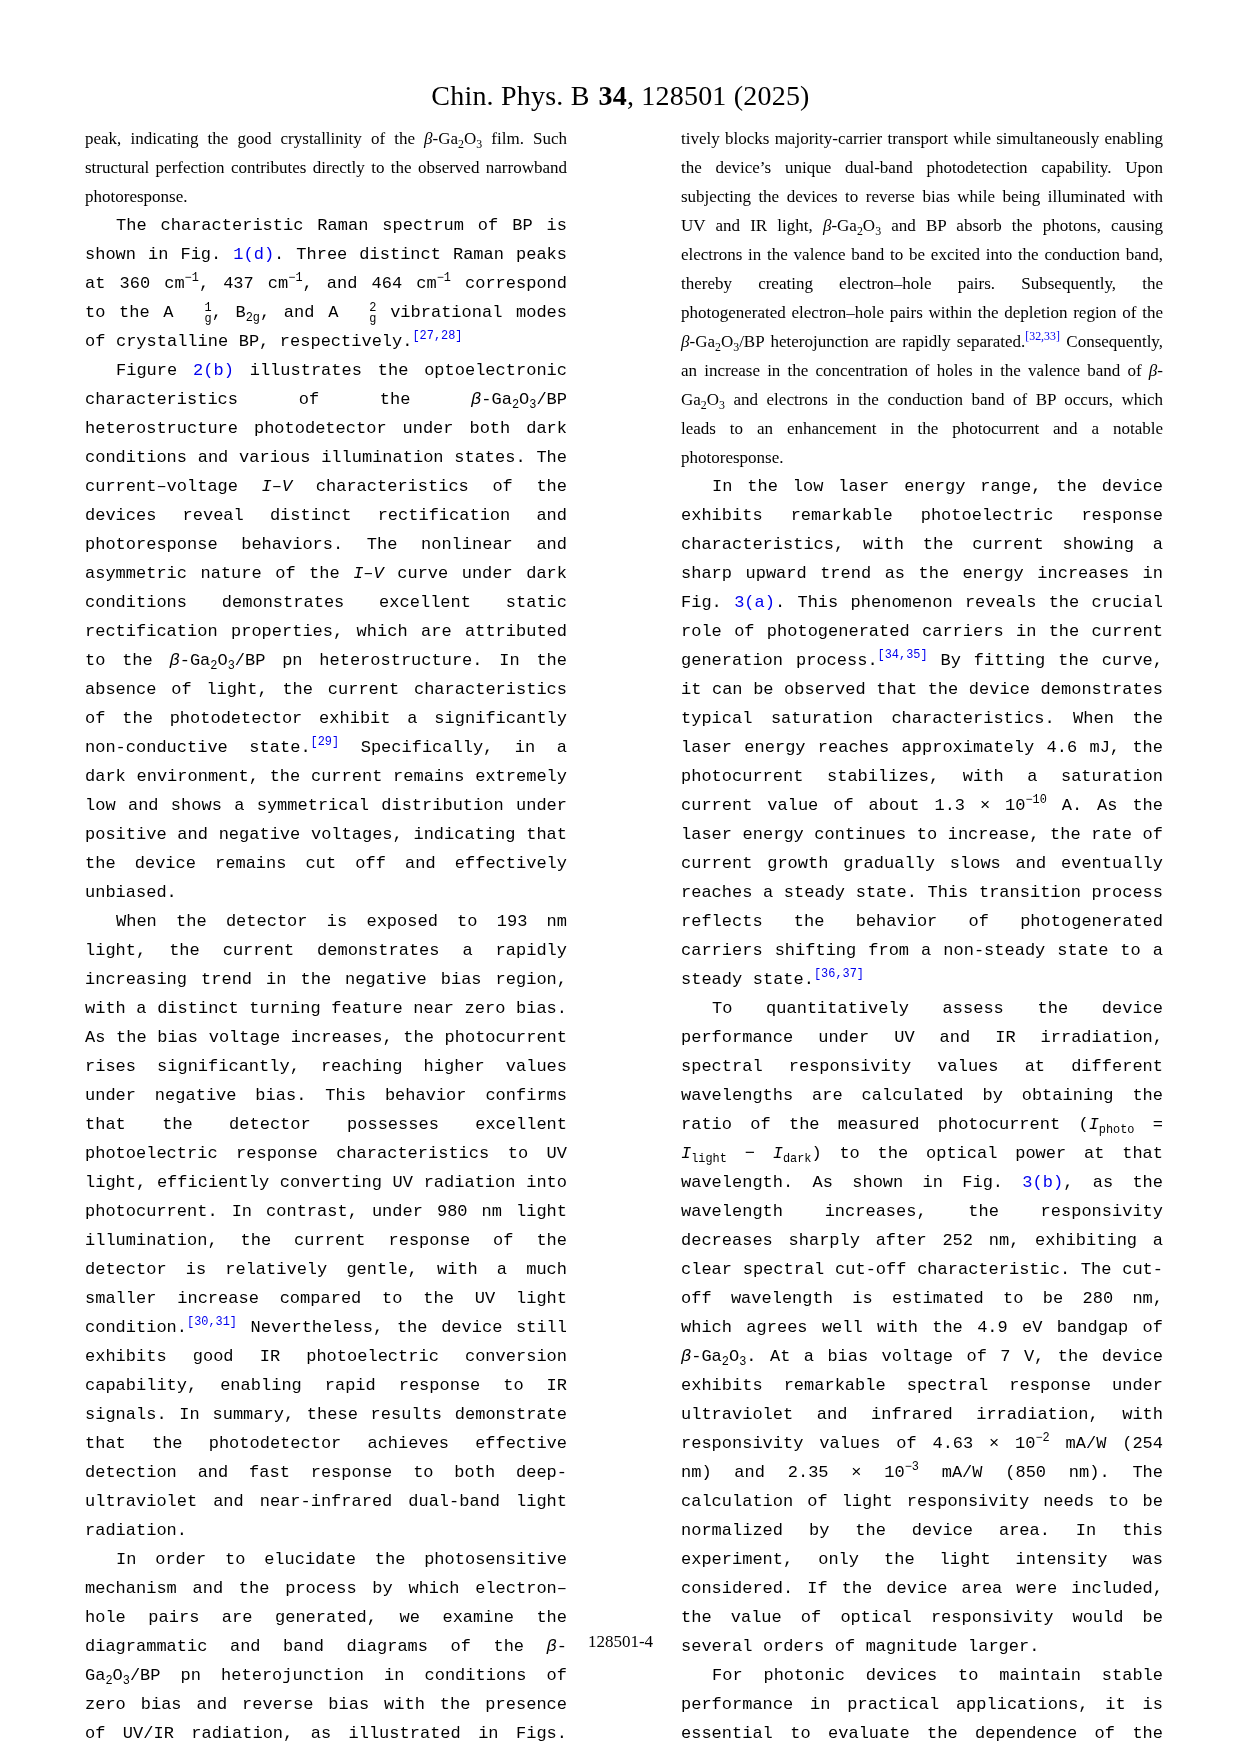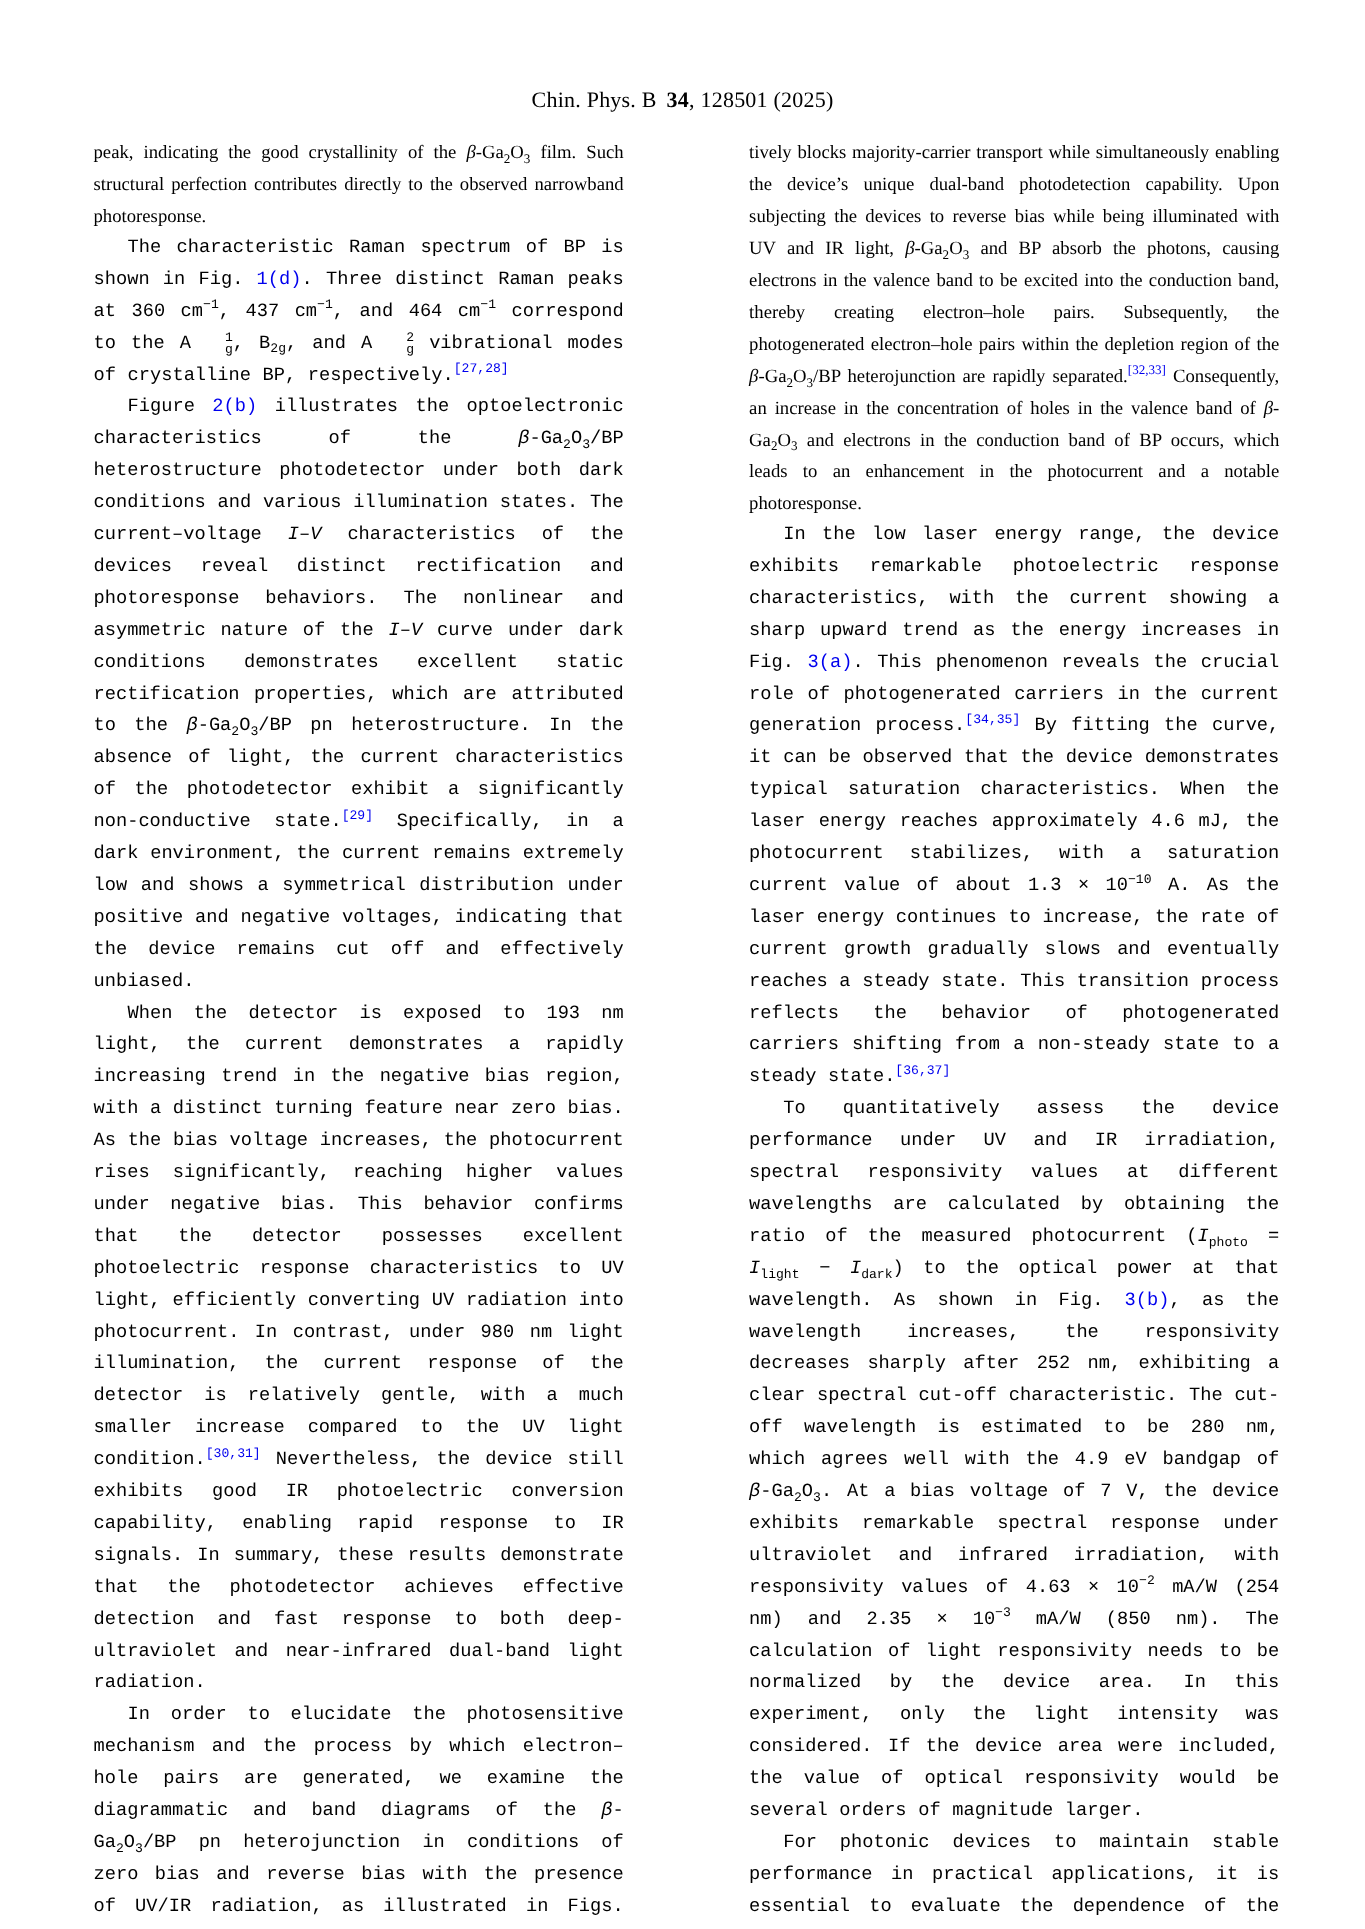--- a/index.html
+++ b/index.html
@@ -11,21 +11,21 @@
     color: #000000;
     font-family: "Liberation Serif", serif;
     overflow: hidden;
   }
   .journal-header {
     position: absolute;
     top: 80px;
     left: 0;
     width: 100%;
     text-align: center;
-    font-size: 20px;
+    font-size: 28px;
     letter-spacing: 0.2px;
   }
   .journal-header .vol { font-weight: bold; margin-left: 9px; }
   .content {
     position: absolute;
     top: 124px;
     left: 85px;
     display: flex;
     gap: 114px;
     justify-content: flex-end;
@@ -82,14 +82,17 @@
         <p class="indent">In order to elucidate the photosensitive mechanism and the process by which electron–hole pairs are generated, we examine the diagrammatic and band diagrams of the <i>β</i>-Ga<sub>2</sub>O<sub>3</sub>/BP pn heterojunction in conditions of zero bias and reverse bias with the presence of UV/IR radiation, as illustrated in Figs. <a class="figref" href="#">2(c)</a> and <a class="figref" href="#">2(d)</a>.  The carrier transport properties of the <i>β</i>-Ga<sub>2</sub>O<sub>3</sub>/BP heterojunction demonstrate distinct bias-dependent characteristics that are fundamentally determined by its type-II band alignment. When a forward bias is applied, the diminished conduction-band barrier significantly enhances the injection efficiency of majority carriers, specifically electrons from <i>β</i>-Ga<sub>2</sub>O<sub>3</sub> and holes from BP, thereby substantially increasing the forward current density.  Conversely, under reverse-bias conditions, the elevated potential barrier effec-</p>
       </div>
     <div class="col">
         <p>tively blocks majority-carrier transport while simultaneously enabling the device’s unique dual-band photodetection capability. Upon subjecting the devices to reverse bias while being illuminated with UV and IR light, <i>β</i>-Ga<sub>2</sub>O<sub>3</sub> and BP absorb the photons, causing electrons in the valence band to be excited into the conduction band, thereby creating electron–hole pairs.  Subsequently, the photogenerated electron–hole pairs within the depletion region of the <i>β</i>-Ga<sub>2</sub>O<sub>3</sub>/BP heterojunction are rapidly separated.<sup><a class="figref" href="#">[32,33]</a></sup> Consequently, an increase in the concentration of holes in the valence band of <i>β</i>-Ga<sub>2</sub>O<sub>3</sub> and electrons in the conduction band of BP occurs, which leads to an enhancement in the photocurrent and a notable photoresponse.</p>
         <p class="indent">In the low laser energy range, the device exhibits remarkable photoelectric response characteristics, with the current showing a sharp upward trend as the energy increases in Fig. <a class="figref" href="#">3(a)</a>. This phenomenon reveals the crucial role of photogenerated carriers in the current generation process.<sup><a class="figref" href="#">[34,35]</a></sup> By fitting the curve, it can be observed that the device demonstrates typical saturation characteristics.  When the laser energy reaches approximately 4.6 mJ, the photocurrent stabilizes, with a saturation current value of about 1.3 × 10<sup>−10</sup> A. As the laser energy continues to increase, the rate of current growth gradually slows and eventually reaches a steady state. This transition process reflects the behavior of photogenerated carriers shifting from a non-steady state to a steady state.<sup><a class="figref" href="#">[36,37]</a></sup></p>
         <p class="indent">To quantitatively assess the device performance under UV and IR irradiation, spectral responsivity values at different wavelengths are calculated by obtaining the ratio of the measured photocurrent (<i>I</i><sub>photo</sub> = <i>I</i><sub>light</sub> − <i>I</i><sub>dark</sub>) to the optical power at that wavelength.  As shown in Fig. <a class="figref" href="#">3(b)</a>, as the wavelength increases, the responsivity decreases sharply after 252 nm, exhibiting a clear spectral cut-off characteristic. The cut-off wavelength is estimated to be 280 nm, which agrees well with the 4.9 eV bandgap of <i>β</i>-Ga<sub>2</sub>O<sub>3</sub>.  At a bias voltage of 7 V, the device exhibits remarkable spectral response under ultraviolet and infrared irradiation, with responsivity values of 4.63 × 10<sup>−2</sup> mA/W (254 nm) and 2.35 × 10<sup>−3</sup> mA/W (850 nm).  The calculation of light responsivity needs to be normalized by the device area.  In this experiment, only the light intensity was considered.  If the device area were included, the value of optical responsivity would be several orders of magnitude larger.</p>
         <p class="indent">For photonic devices to maintain stable performance in practical applications, it is essential to evaluate the dependence of the current on time under alternating dark, UV, and IR irradiation conditions at a fixed photoswitch period.<sup><a class="figref" href="#">[38]</a></sup> As shown in Fig. <a class="figref" href="#">3(c)</a>, different bias voltages (1 V, 3 V, and 5 V) were applied to the device to test the photovoltaic response curves.  It can be observed that the device exhibits stable response curves under these different bias voltages. The photocurrent increases</p>
       </div>
   </div>
 
+  <div class="page-footer">
+    <span>128501-4</span>
+  </div>
 
 </div>
 
 </body></html>

